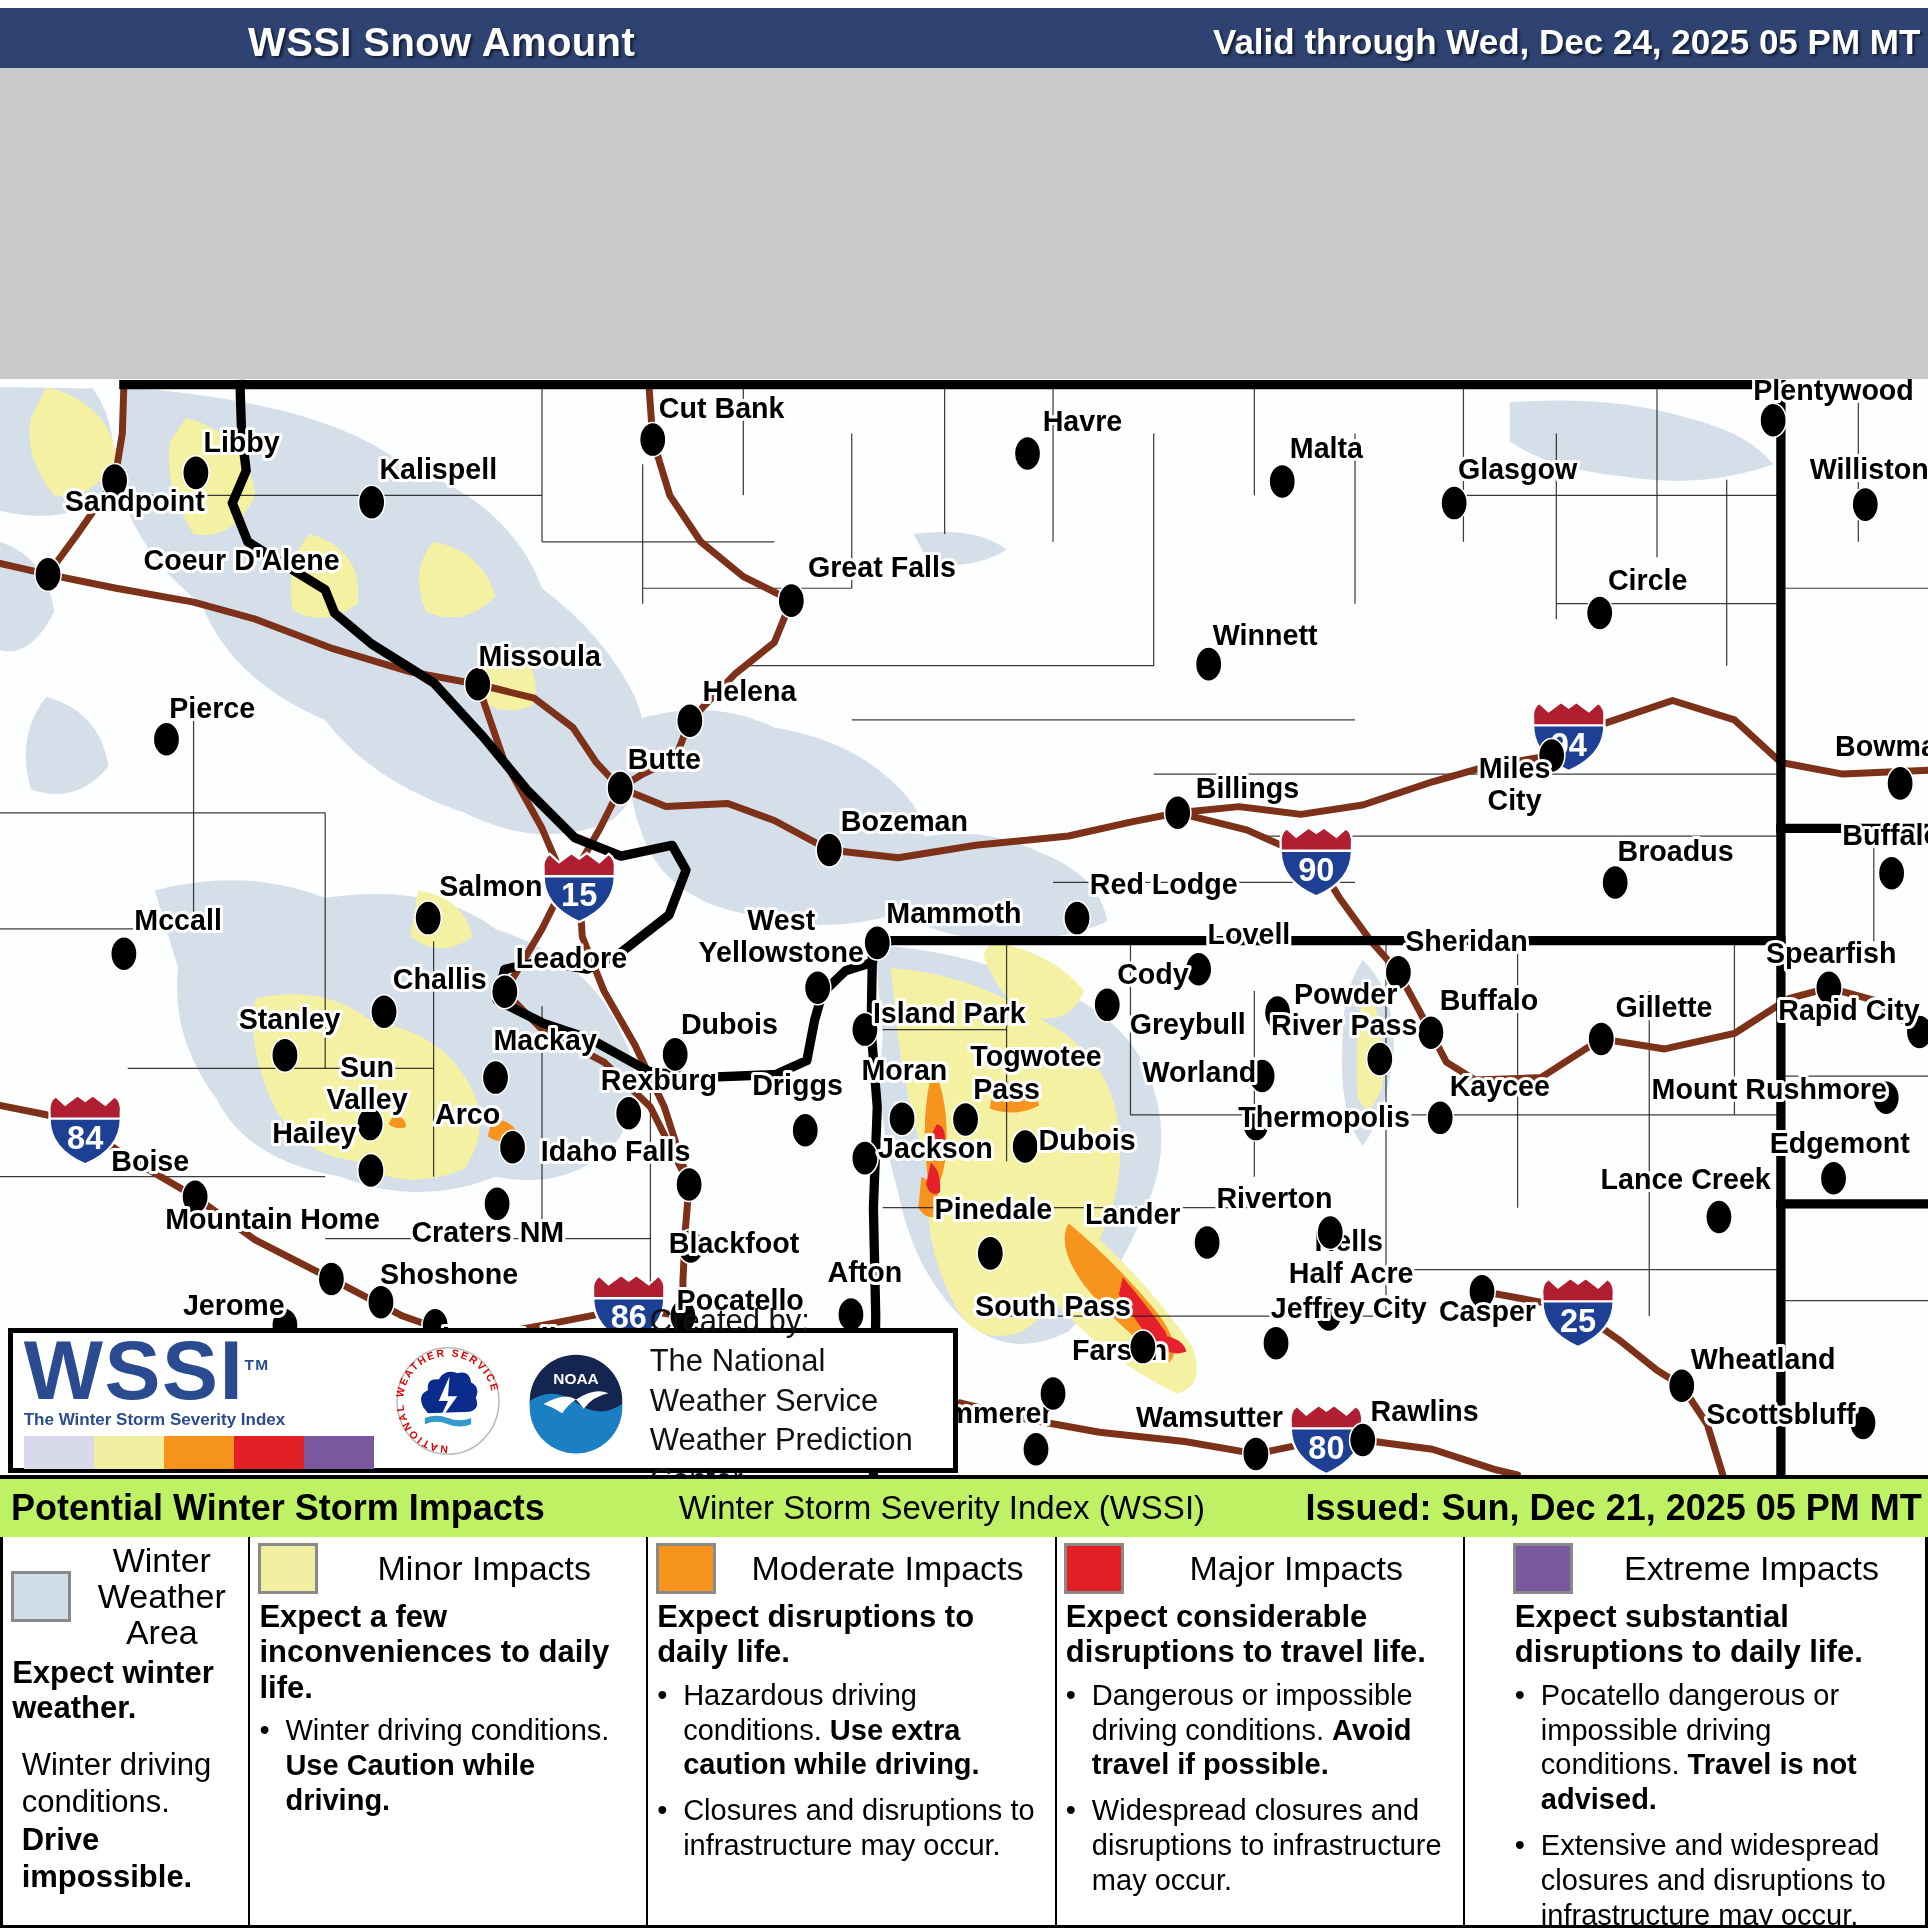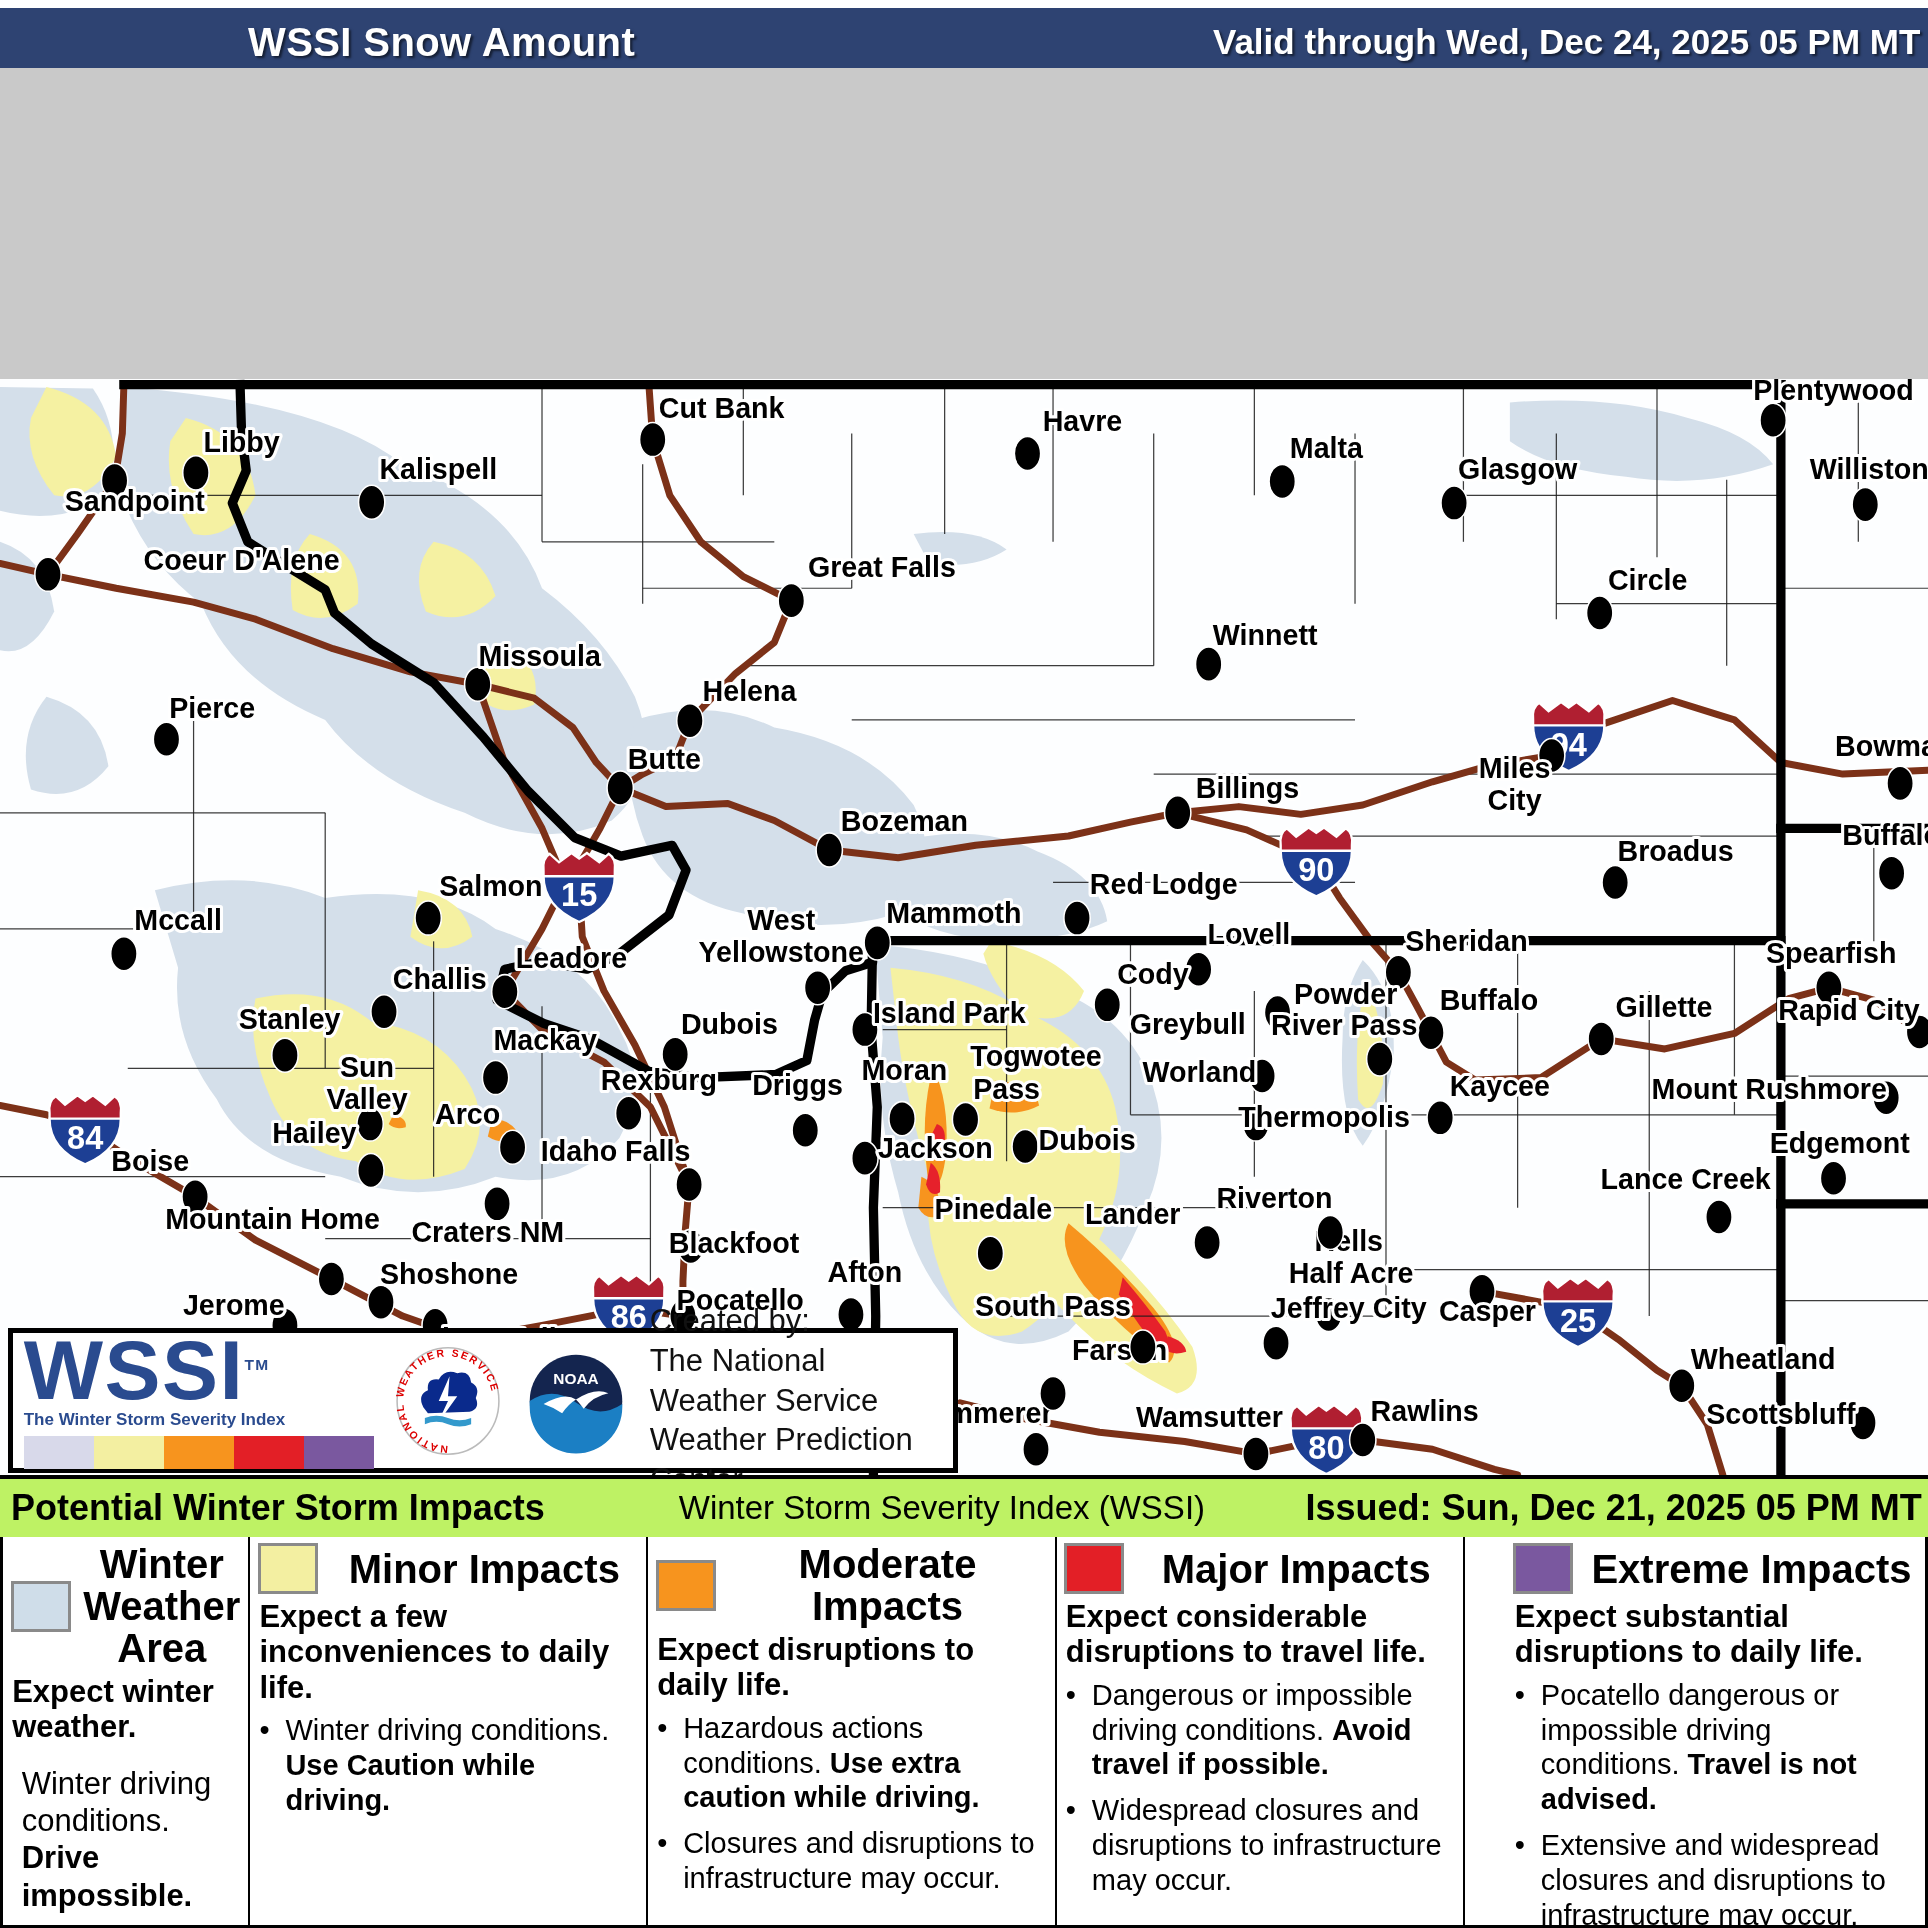--- a/index.html
+++ b/index.html
@@ -41,21 +41,21 @@
   #issuedbar .c{font-size:33px;position:absolute;left:50%;transform:translateX(-58%);white-space:nowrap;margin-left:20px;}
   #issuedbar .r{font-weight:bold;font-size:36px;margin-left:auto;margin-right:6.2px;white-space:nowrap;}
   
   #legend{position:absolute;left:0;top:1537px;width:1928px;height:391px;background:#fff;
           display:flex;border-left:3.1px solid #000;border-right:3.1px solid #000;
           border-bottom:3.1px solid #000;box-sizing:border-box;}
   .lcol{box-sizing:border-box;padding:6.2px 7.7px 0 7.7px;}
   .lcol:not(:last-child){border-right:2.3px solid #000;}
   .lhead{display:flex;align-items:center;gap:12.4px;margin-bottom:3.1px;}
   .swatch{width:60px;height:51px;border:3.9px solid #8a8a8a;box-sizing:border-box;flex:0 0 auto;}
-  .ltitle{font-weight:bold;font-size:40px;line-height:1.05;text-align:center;flex:1;}
+  .ltitle{font-weight:normal;font-size:34px;line-height:1.05;text-align:center;flex:1;}
   .lintro{font-weight:bold;font-size:31px;line-height:1.15;margin:4.6px 1.5px 7.7px 1.5px;}
   .lbullet{display:flex;font-size:29px;line-height:1.2;margin:0 0 11px 1.5px;}
   .lbullet .dot{flex:0 0 26px;font-size:29px;}
   .lbullet b{font-weight:bold;}
   .lplain{font-size:31px;line-height:1.2;margin:20px 1.5px 0 11px;}
   .lplain b{font-weight:bold;}
 </style>
 </head>
 <body style="--navy: #2E4372; --logo-navy: #2A4B8F;">
 
@@ -442,21 +442,21 @@
       </div>
     </div>
     <div class="lcol" style="width: 410px;">
       <div class="lhead">
         <div class="swatch" style="background: rgb(247, 148, 30);"></div>
         <div class="ltitle">Moderate Impacts</div>
       </div>
       <div class="lintro">Expect disruptions to daily life.</div>
       <div class="lbullet">
         <span class="dot">•</span>
-        <span><span>Hazardous actions conditions. </span><b>Use extra caution while driving.</b></span>
+        <span><span>Hazardous driving conditions. </span><b>Use extra caution while driving.</b></span>
       </div>
       <div class="lbullet">
         <span class="dot">•</span>
         <span><span>Closures and disruptions to infrastructure may occur.</span></span>
       </div>
     </div>
     <div class="lcol" style="width: 410px;">
       <div class="lhead">
         <div class="swatch" style="background: rgb(227, 31, 38);"></div>
         <div class="ltitle">Major Impacts</div>

